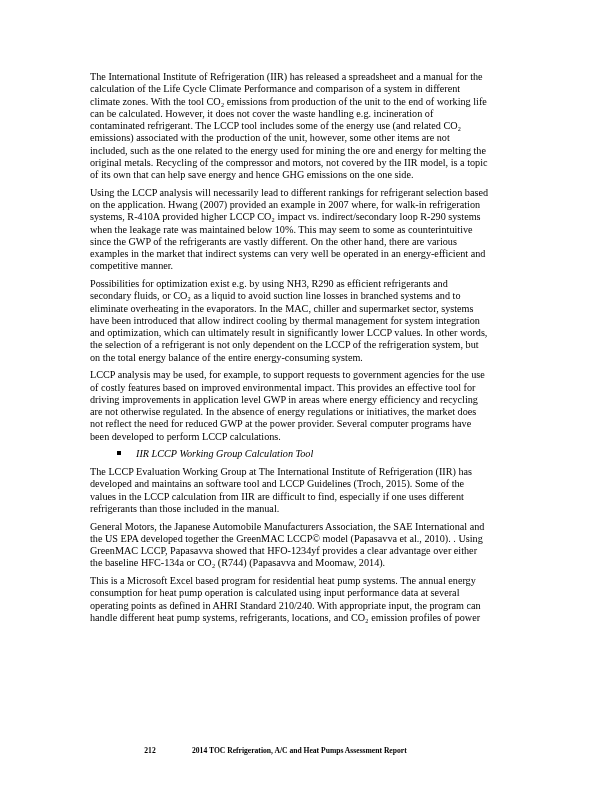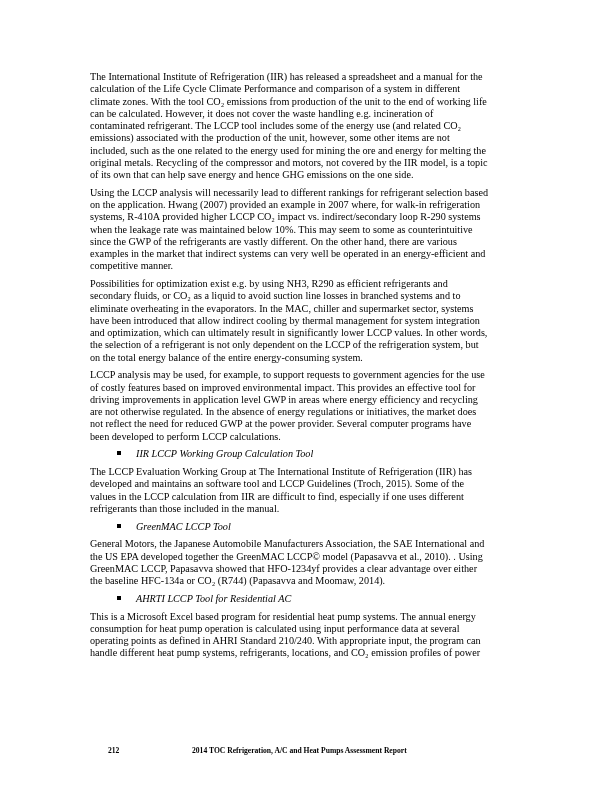--- a/index.html
+++ b/index.html
@@ -48,20 +48,21 @@
       font-style: italic;
     }
     .footer {
       position: absolute;
       top: 746px;
       left: 108px;
       width: 420px;
       font-size: 7.6px;
       font-weight: bold;
       display: flex;
+      text-align: center;
     }
     .footer .page-number {
       width: 84px;
     }
   </style>
 </head>
 <body>
 
 <div class="page-body">
   <p class="para">The International Institute of Refrigeration (IIR) has released a spreadsheet and a manual for the
@@ -97,34 +98,26 @@
   <div class="bullet-item">
     <span class="bullet-glyph"></span>
     <span class="bullet-label">IIR LCCP Working Group Calculation Tool</span>
   </div>
 
   <p class="para">The LCCP Evaluation Working Group at The International Institute of Refrigeration (IIR) has
 developed and maintains an software tool and LCCP Guidelines (Troch, 2015). Some of the
 values in the LCCP calculation from IIR are difficult to find, especially if one uses different
 refrigerants than those included in the manual.</p>
 
-  <div class="bullet-item">
-    <span class="bullet-glyph"></span>
-    <span class="bullet-label">GreenMAC LCCP Tool</span>
-  </div>
 
   <p class="para">General Motors, the Japanese Automobile Manufacturers Association, the SAE International and
 the US EPA developed together the GreenMAC LCCP© model (Papasavva et al., 2010). . Using
 GreenMAC LCCP, Papasavva showed that HFO-1234yf provides a clear advantage over either
 the baseline HFC-134a or CO₂ (R744) (Papasavva and Moomaw, 2014).</p>
 
-  <div class="bullet-item">
-    <span class="bullet-glyph"></span>
-    <span class="bullet-label">AHRTI LCCP Tool for Residential AC</span>
-  </div>
 
   <p class="para">This is a Microsoft Excel based program for residential heat pump systems. The annual energy
 consumption for heat pump operation is calculated using input performance data at several
 operating points as defined in AHRI Standard 210/240. With appropriate input, the program can
 handle different heat pump systems, refrigerants, locations, and CO₂ emission profiles of power</p>
 </div>
 
 <div class="footer">
   <span class="page-number">212</span>
   <span class="report-title">2014 TOC Refrigeration, A/C and Heat Pumps Assessment Report</span>

